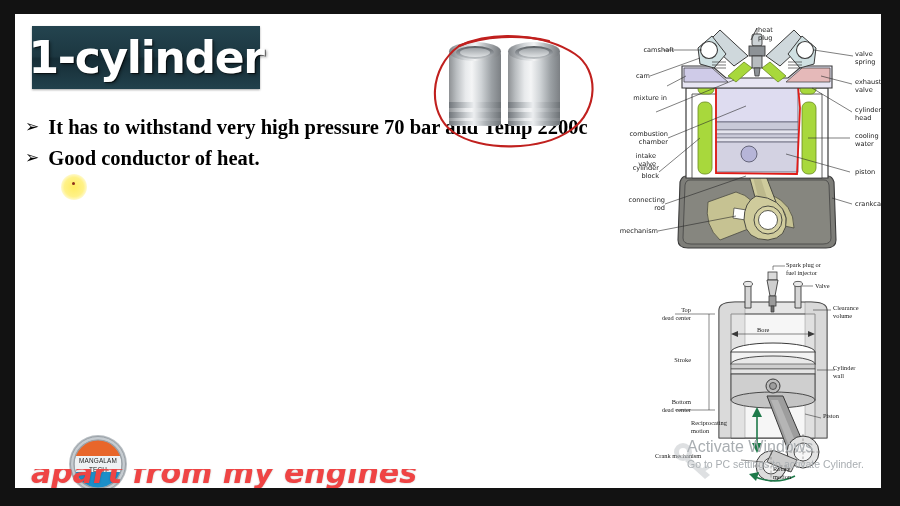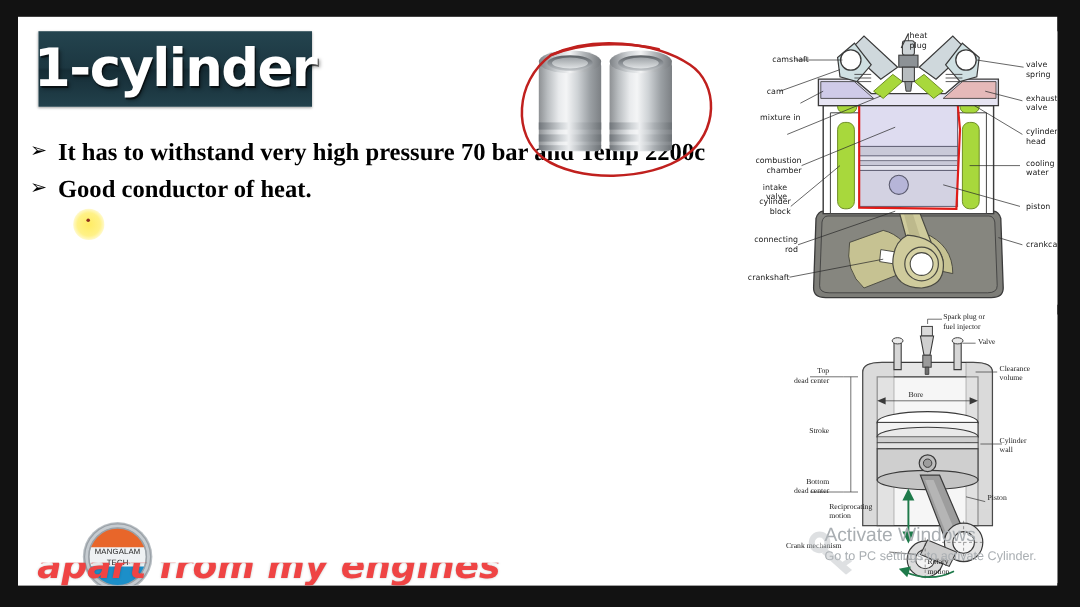--- a/index.html
+++ b/index.html
@@ -245,31 +245,31 @@
           <path d="M234 112 L192 112"></path>
           <path d="M234 146 L170 128"></path>
           <path d="M236 178 L216 172"></path>
         </g>
 
         <path d="M141 2 L141 8" stroke="#2a2a2a" stroke-width=".6" fill="none"></path>
       </svg>
 
       
       <div class="dg-label r" style="left:12px;top:20px;width:46px;">camshaft</div>
-      <div class="dg-label r" style="left:14px;top:46px;width:32px;text-align:center;">cam</div>
+      <div class="dg-label r" style="left:2px;top:46px;width:32px;">cam</div>
       <div class="dg-label r" style="left:2px;top:68px;width:49px;">mixture in</div>
       <div class="dg-label r" style="left:2px;top:78px;width:38px;margin-top:48px;">intake
 valve</div>
       <div class="dg-label r" style="left:2px;top:104px;width:50px;">combustion
 chamber</div>
       <div class="dg-label r" style="left:2px;top:138px;width:41px;">cylinder
 block</div>
       <div class="dg-label r" style="left:2px;top:170px;width:47px;">connecting
 rod</div>
-      <div class="dg-label r" style="left:2px;top:201px;width:40px;">crankshaft</div>
+      <div class="dg-label r" style="left:2px;top:201px;width:40px;">mechanism</div>
       
       <div class="dg-label" style="left:142px;top:0px;width:40px;">heat
 plug</div>
       
       <div class="dg-label" style="left:239px;top:24px;width:44px;">valve
 spring</div>
       <div class="dg-label" style="left:239px;top:52px;width:44px;">exhaust
 valve</div>
       <div class="dg-label" style="left:239px;top:80px;width:42px;">cylinder
 head</div>

